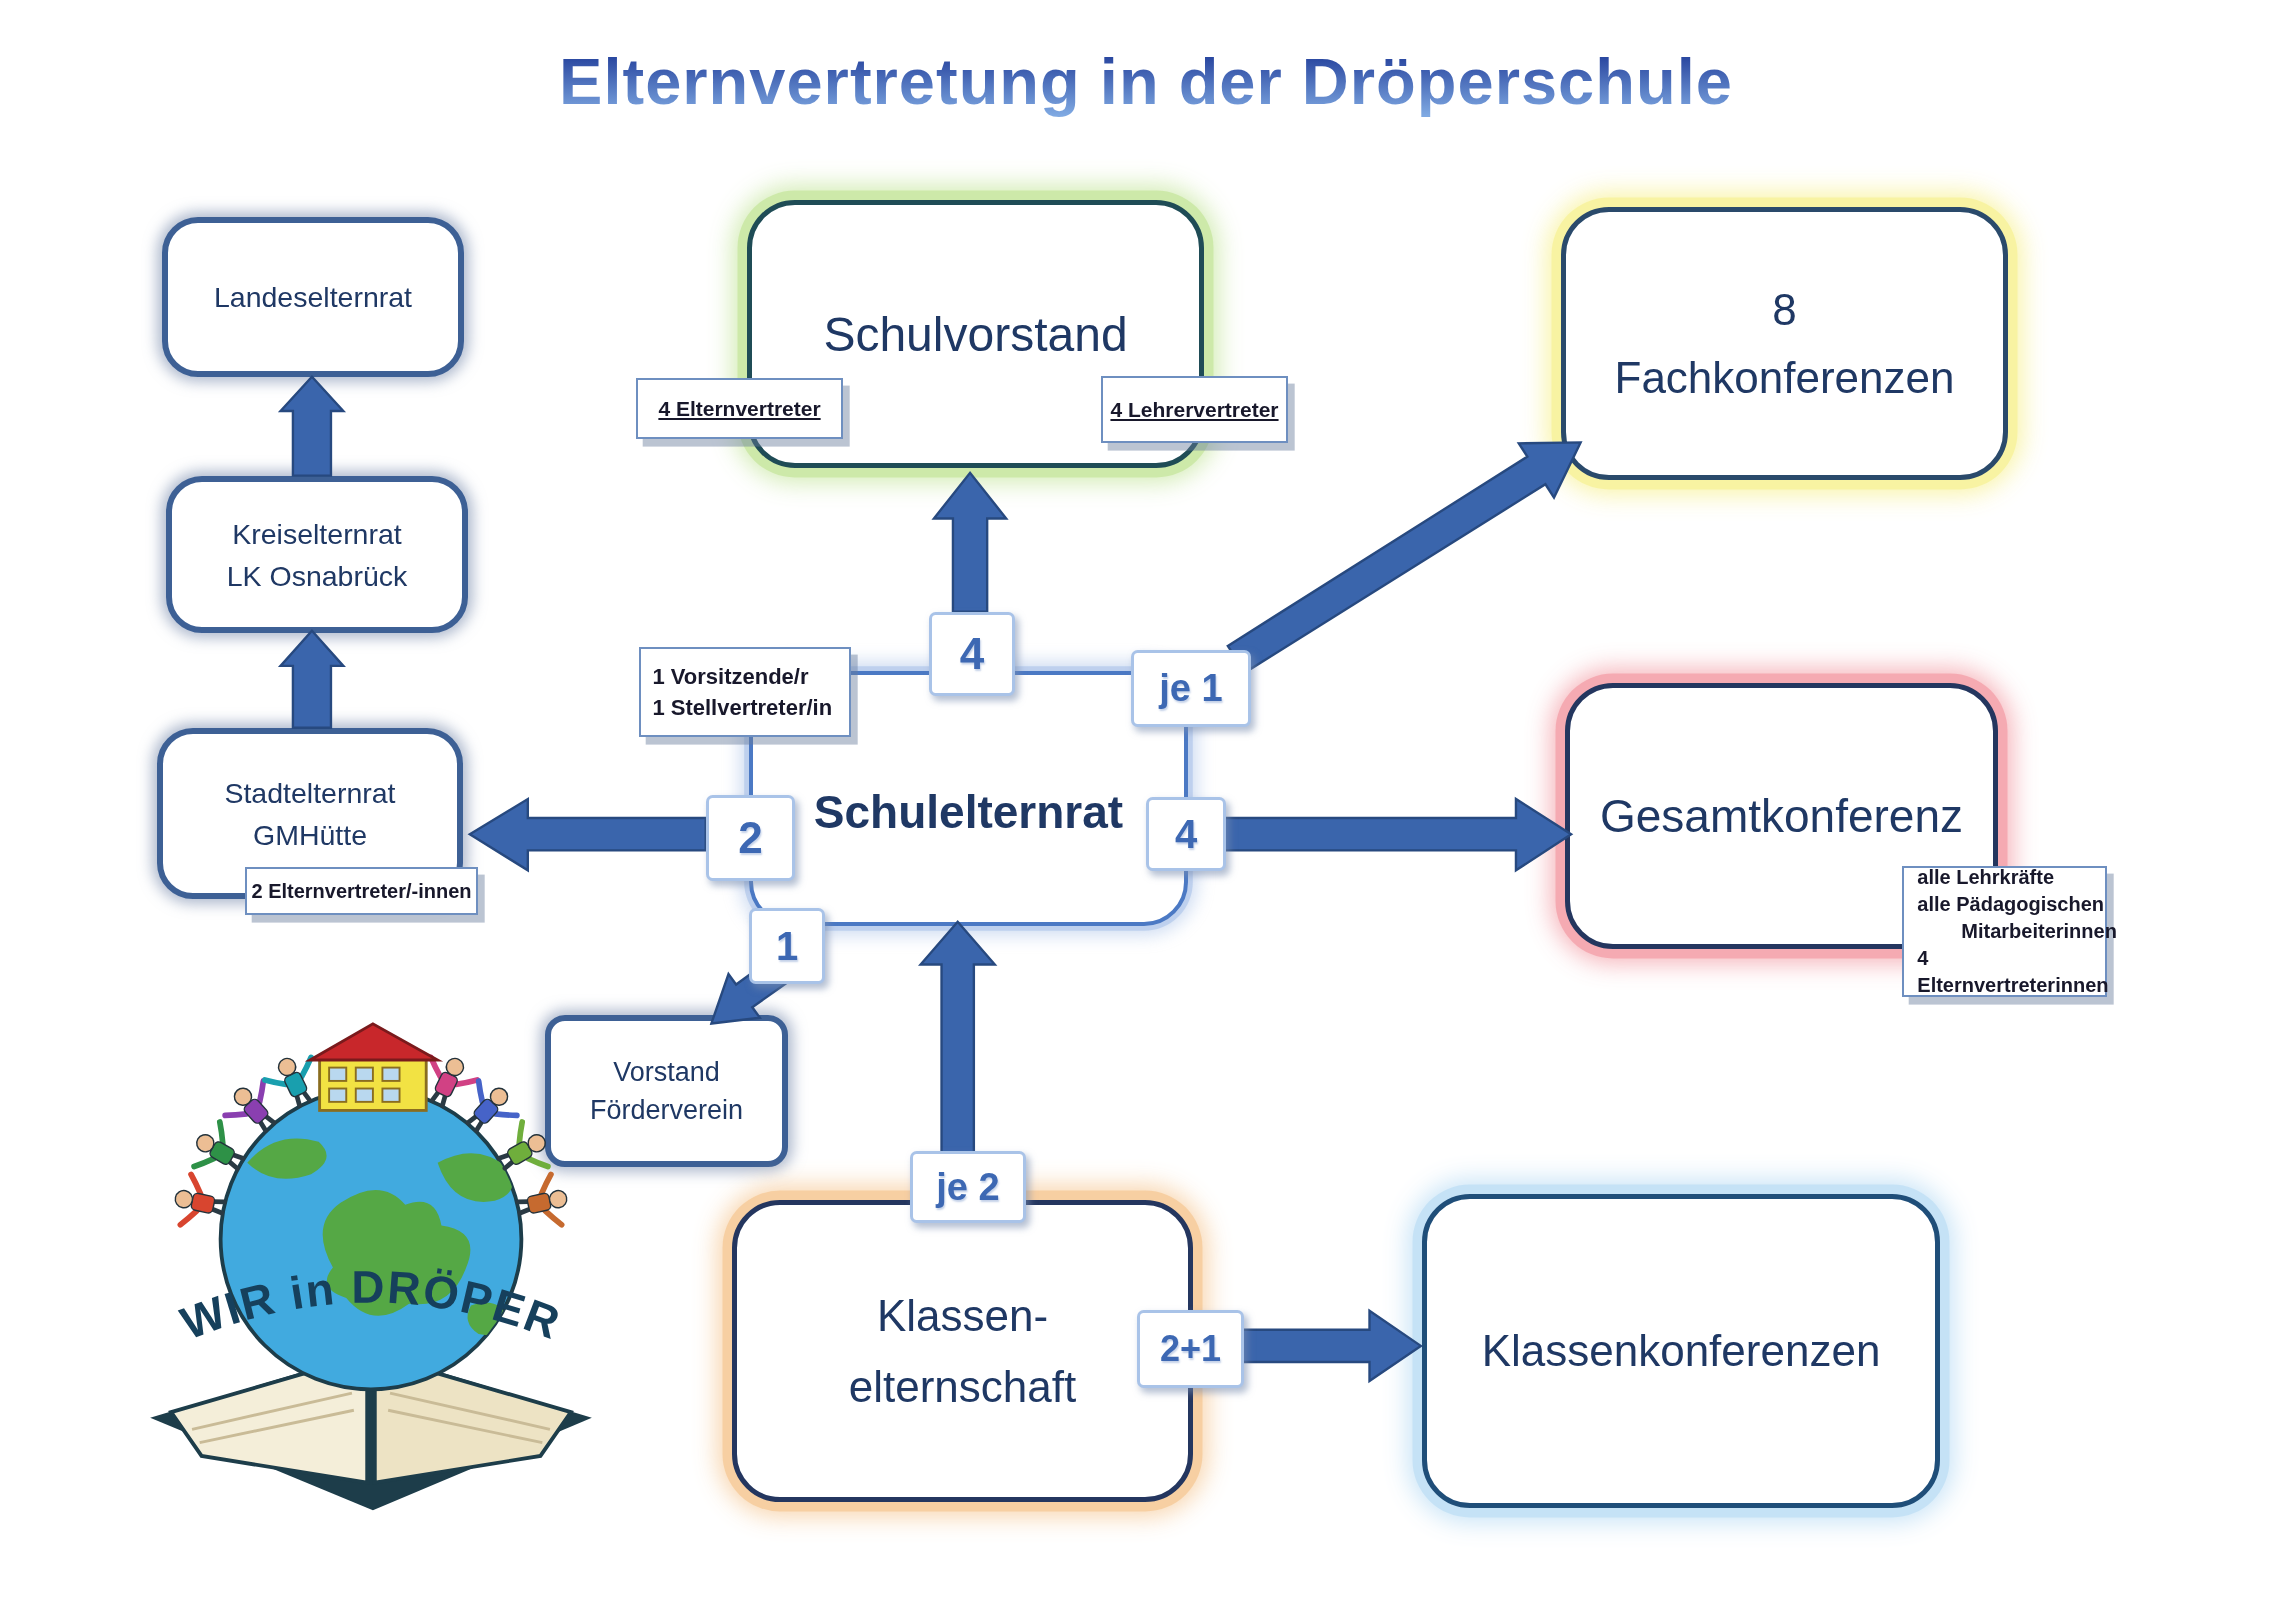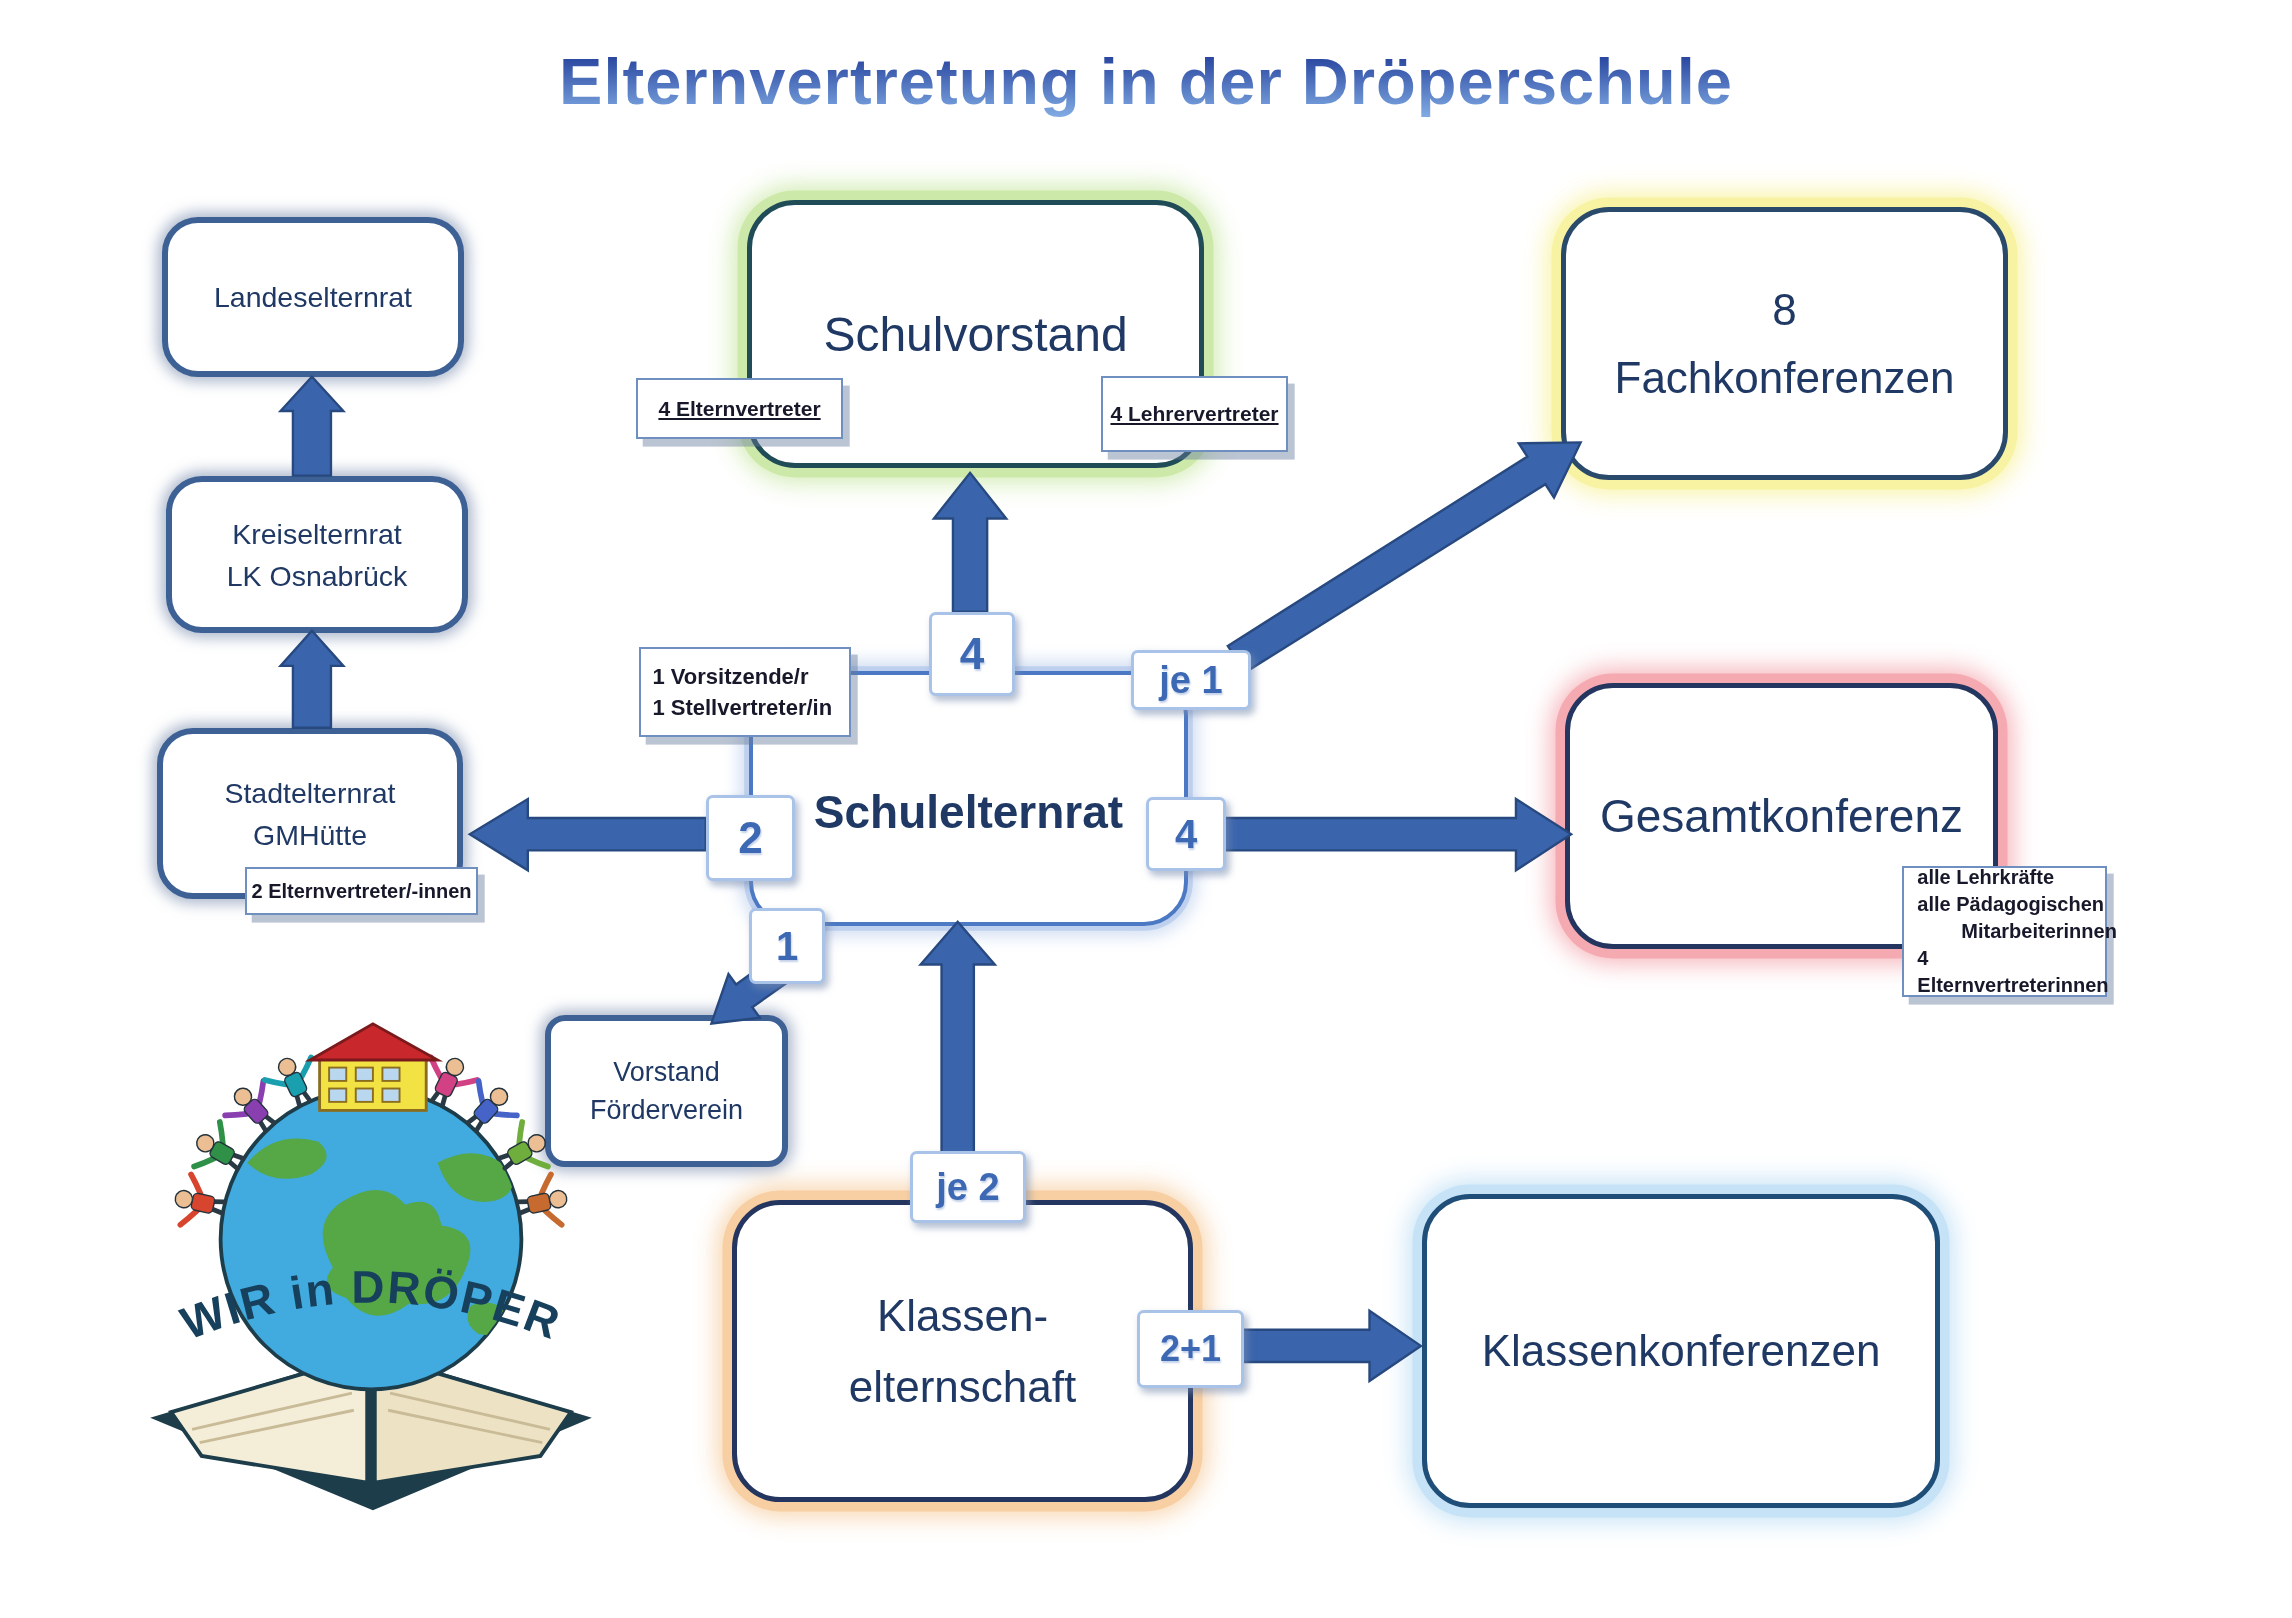--- a/index.html
+++ b/index.html
@@ -128,42 +128,42 @@
     <polygon points="742,860 555,860 555,840 494,877 555,915 555,894 742,894"></polygon>
     <polygon points="811,1008 774,1035 766,1024 748,1076 799,1070 791,1059 829,1032"></polygon>
     <polygon points="990,1212 990,1014 968,1014 1007,969 1046,1014 1024,1014 1024,1212"></polygon>
     <polygon points="1305,1398 1440,1398 1440,1378 1494,1415 1440,1452 1440,1432 1305,1432"></polygon>
   </svg>
 
   <div class="lbl center" style="left:636px; top:378px; width:207px; height:61px;">
     <span class="u">4 Elternvertreter</span>
   </div>
 
-  <div class="lbl center" style="left:1101px; top:376px; width:187px; height:76px;">
+  <div class="lbl center" style="left:1101px; top:376px; width:187px; height:67px;">
     <span class="u">4 Lehrervertreter</span>
   </div>
 
   <div class="lbl" style="left:639px; top:647px; width:212px; height:90px; padding-left:11.4px; font-size:22px; line-height:31px;">
     <span>1 Vorsitzende/r</span>
     <span>1 Stellvertreter/in</span>
   </div>
 
   <div class="lbl center" style="left:245px; top:867px; width:233px; height:48px; font-size:20px;">
     <span>2 Elternvertreter/-innen</span>
   </div>
 
   <div class="lbl" style="left:1902px; top:866px; width:205px; height:131px; padding-left:13.3px; font-size:20px; line-height:27px;">
     <span>alle Lehrkräfte</span>
     <span>alle Pädagogischen</span>
     <span style="padding-left:44px;">Mitarbeiterinnen</span>
     <span>4 Elternvertreterinnen</span>
   </div>
 
   <div class="badge" style="left:929px; top:612px; width:86px; height:84px; font-size:44px;">4</div>
-  <div class="badge" style="left:1131px; top:650px; width:120px; height:60px; font-size:38px;">je 1</div>
+  <div class="badge" style="left:1131px; top:650px; width:120px; height:77px; font-size:38px;">je 1</div>
   <div class="badge" style="left:706px; top:795px; width:89px; height:86px; font-size:44px;">2</div>
   <div class="badge" style="left:1146px; top:797px; width:80px; height:74px; font-size:40px;">4</div>
   <div class="badge" style="left:749px; top:908px; width:76px; height:76px; font-size:40px;">1</div>
   <div class="badge" style="left:910px; top:1151px; width:116px; height:72px; font-size:38px;">je 2</div>
   <div class="badge" style="left:1137px; top:1310px; width:107px; height:78px; font-size:36px;">2+1</div>
 
   <svg id="logo" width="476" height="514" viewBox="0 0 500 540">
     <defs>
       <g id="kidshape">
         <path class="legs" d="M-4 -2 L-6 9 M4 -2 L6 9"></path>

